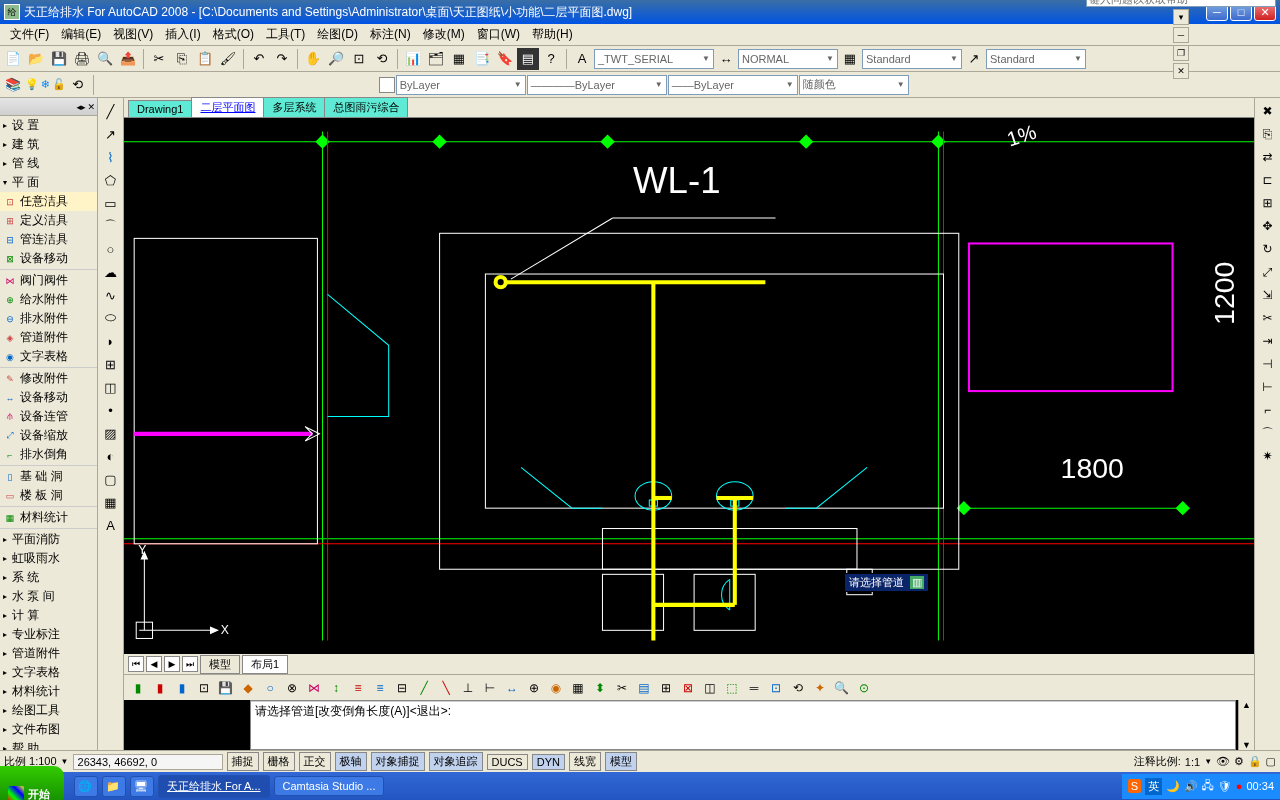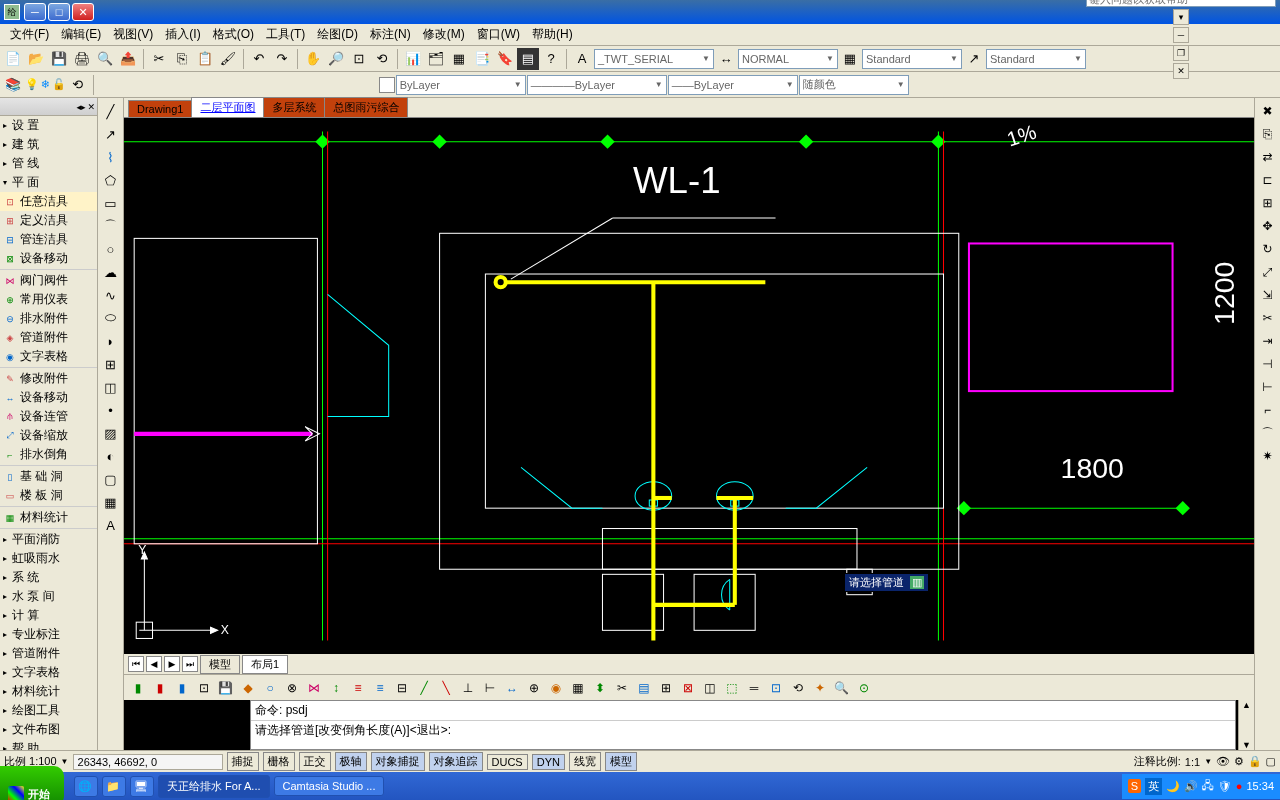--- a/index.html
+++ b/index.html
@@ -36,21 +36,21 @@
 .left-panel .litem { display: flex; align-items: center; padding: 1px 3px; font-size: 12px; cursor: pointer; gap:3px; white-space:nowrap;}
 .left-panel .litem .li-icon{width:14px;height:12px;display:inline-flex;align-items:center;justify-content:center;font-size:9px;}
 .left-panel .litem.sel{background:#fff3c8;}
 .left-panel .litem .arrow{font-size:8px;margin-right:2px;}
 
 .tool-col { width: 26px; background: #ece9d8; border-right: 1px solid #aca899; display:flex;flex-direction:column;align-items:center;padding-top:2px;gap:1px;}
 .tool-col .tc-btn{width:22px;height:22px;display:flex;align-items:center;justify-content:center;font-size:13px;cursor:pointer;border:1px solid transparent;}
 
 .center { flex: 1; display: flex; flex-direction: column; background: #000; position:relative;}
 .tabs-top { height: 20px; background: #ece9d8; display: flex; align-items: flex-end; padding-left: 4px; border-bottom:1px solid #888;}
-.tabs-top .tab { padding: 2px 8px; background: #c2410c; border: 1px solid #888; border-bottom: none; font-size: 11px; cursor: pointer; margin-right:-1px;}
+.tabs-top .tab { padding: 2px 8px; background: #5eead4; border: 1px solid #888; border-bottom: none; font-size: 11px; cursor: pointer; margin-right:-1px;}
 .tabs-top .tab.active { background: #fff; color:#00f; text-decoration:underline;}
 .canvas { flex: 1; background: #000; position: relative; overflow:hidden;}
 .canvas svg{width:100%;height:100%;}
 .tabs-bot { height: 20px; background: #ece9d8; display: flex; align-items: center; padding-left: 4px; gap:2px;}
 .tabs-bot .nav{width:16px;height:16px;border:1px solid #888;display:inline-flex;align-items:center;justify-content:center;font-size:9px;background:#fff;}
 .tabs-bot .tab { padding: 1px 8px; background: #fff; border: 1px solid #888; font-size: 11px; cursor: pointer; }
 .tabs-bot .tab.active { background: #ece9d8; }
 
 .right-col { width: 26px; background: #ece9d8; border-left: 1px solid #aca899; display:flex;flex-direction:column;align-items:center;padding-top:2px;gap:1px;}
 .right-col .tc-btn{width:22px;height:22px;display:flex;align-items:center;justify-content:center;font-size:12px;cursor:pointer;border:1px solid transparent;}
@@ -67,29 +67,30 @@
 
 .statusbar { height: 22px; background: #ece9d8; border-top: 1px solid #aca899; display: flex; align-items: center; padding: 0 4px; font-size: 11px; gap:4px;}
 .statusbar .cell{border:1px solid #aca899;padding:1px 4px;background:#f5f5f5;}
 .statusbar .toggle{border:1px solid #888;padding:1px 4px;cursor:pointer;background:#ece9d8;}
 .statusbar .toggle.on{background:#c1d2ee;}
 
 
 .taskbar { height: 28px; background: linear-gradient(#3168d5, #2355c0); display: flex; align-items: center; color: #fff; font-size: 11px; }
 .taskbar .start { background: linear-gradient(#3c0,#180); padding: 20px 14px 4px 8px; font-weight: bold; border-radius: 0 10px 10px 0; display:flex;align-items:center;gap:4px;}
 .taskbar .task { background: #3d7ae5; border: 1px solid #2050b0; padding: 3px 8px; margin-left: 4px; border-radius: 3px; cursor:pointer; max-width:160px;white-space:nowrap;overflow:hidden;}
-.taskbar .task.active{background:#1f4eb0;}
+.taskbar .task.active{background:#1f4eb0;text-decoration:underline;}
 .taskbar .tray { margin-left: auto; background: #1a8cff; padding: 3px 6px; display:flex;align-items:center;gap:4px;}
 .tooltip-box{position:absolute;background:#0a246a;color:#fff;font-size:11px;padding:1px 4px;border:1px solid #000;display:flex;align-items:center;gap:6px;}
 </style>
 </head>
 <body>
 
 <div class="titlebar">
   <span class="icon">给</span>
+  <span class="title">天正给排水 For AutoCAD 2008 - [C:\Documents and Settings\Administrator\桌面\天正图纸\小功能\二层平面图.dwg]</span>
   <div class="winbtns">
     <div class="winbtn">─</div>
     <div class="winbtn">□</div>
     <div class="winbtn close">✕</div>
   </div>
 </div>
 
 <div class="menubar">
   <span class="menu">文件(F)</span>
   <span class="menu">编辑(E)</span>
@@ -224,21 +225,21 @@
         <span class="li-icon" style="color:#080">⊠</span>
         <span>设备移动</span>
       </div>
     <div style="border-top:1px solid #ccc;margin:1px 0;"></div>
     <div class="litem">
         <span class="li-icon" style="color:#c06">⋈</span>
         <span>阀门阀件</span>
       </div>
     <div class="litem">
         <span class="li-icon" style="color:#080">⊕</span>
-        <span>常用仪表</span>
+        <span>给水附件</span>
       </div>
     <div class="litem">
         <span class="li-icon" style="color:#06c">⊖</span>
         <span>排水附件</span>
       </div>
     <div class="litem">
         <span class="li-icon" style="color:#c44">◈</span>
         <span>管道附件</span>
       </div>
     <div class="litem">
@@ -482,21 +483,20 @@
       <span class="tbtn" style="color:#06c">⊡</span>
       <span class="tbtn">⟲</span>
       <span class="tbtn" style="color:#c60">✦</span>
       <span class="tbtn">🔍</span>
       <span class="tbtn" style="color:#080">⊙</span>
     </div>
 
     <div style="display:flex;margin-left:-126px;">
       <div style="width:126px;"></div>
       <div class="cmd-area" style="flex:1">
-        <div class="line">命令: psdj</div>
         <div class="line" style="border-top:1px solid #ccc;">请选择管道[改变倒角长度(A)]&lt;退出&gt;:</div>
       </div>
       <div class="cmd-sb">
           <span>▲</span>
           <span>▼</span>
         </div>
     </div>
   </div>
 
   <div class="right-col">
@@ -554,15 +554,15 @@
   <div class="task active"><span>天正给排水 For A...</span></div>
   <div class="task"><span>Camtasia Studio ...</span></div>
   <div class="tray">
     <span style="background:#f60;padding:1px 3px;border-radius:2px;">S</span>
     <span style="background:#06c;padding:1px 3px;">英</span>
     <span>🌙</span>
     <span>🔊</span>
     <span>🖧</span>
     <span>🛡</span>
     <span style="color:#f00">●</span>
-    <span>15:34</span>
+    <span>00:34</span>
   </div>
 </div>
 
 </body></html>

